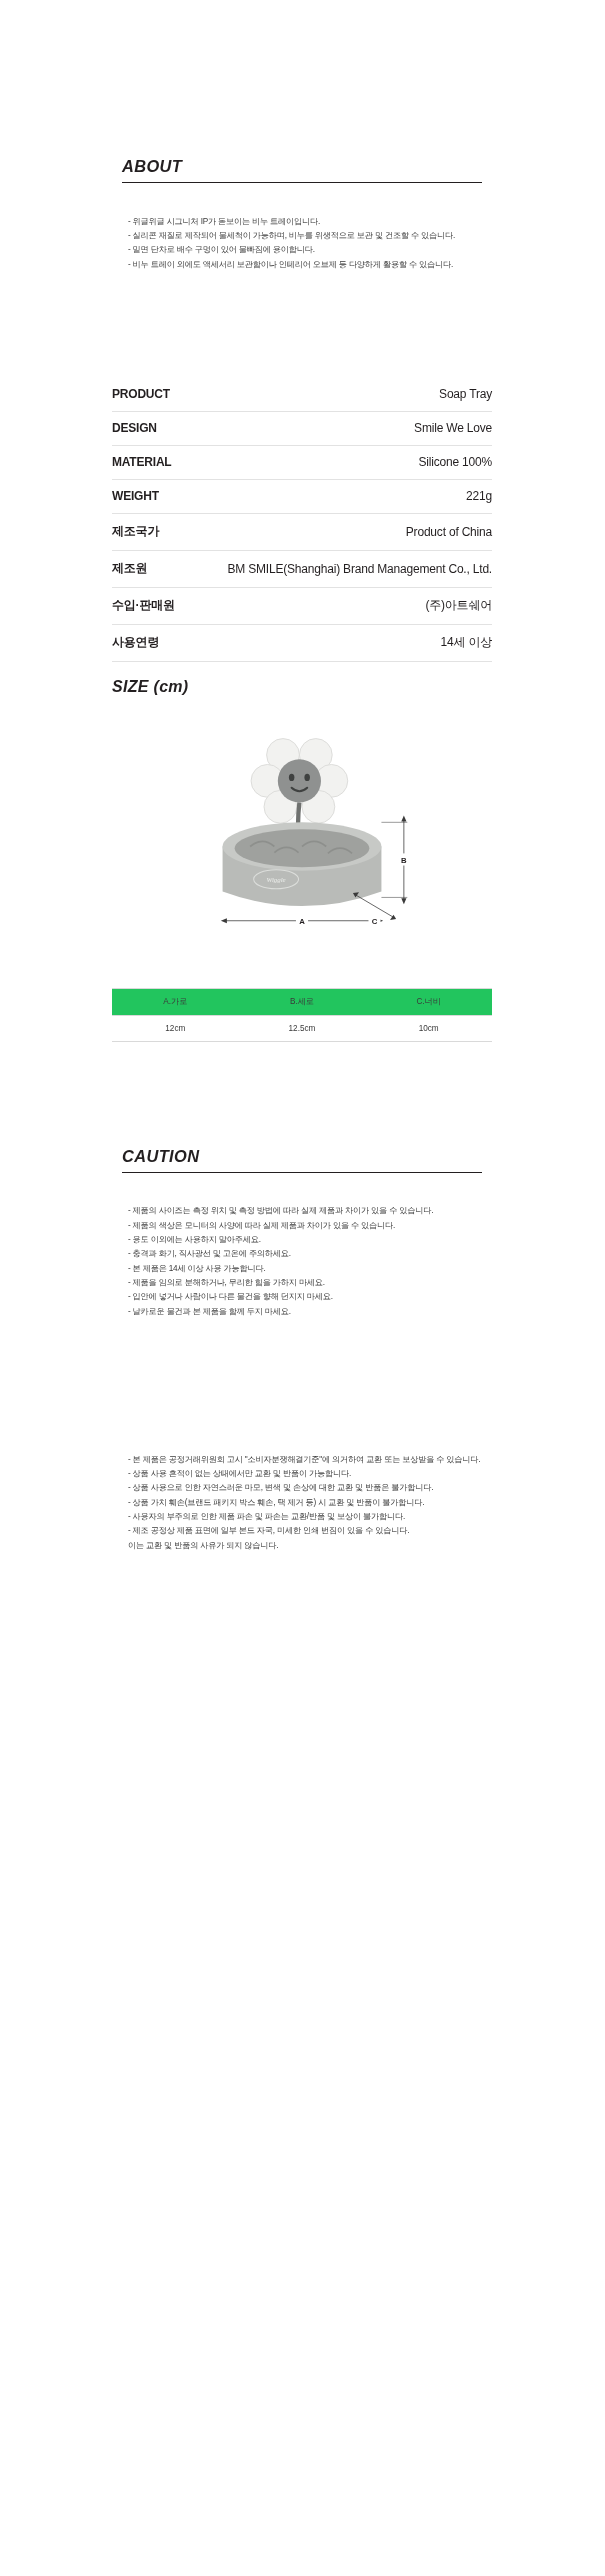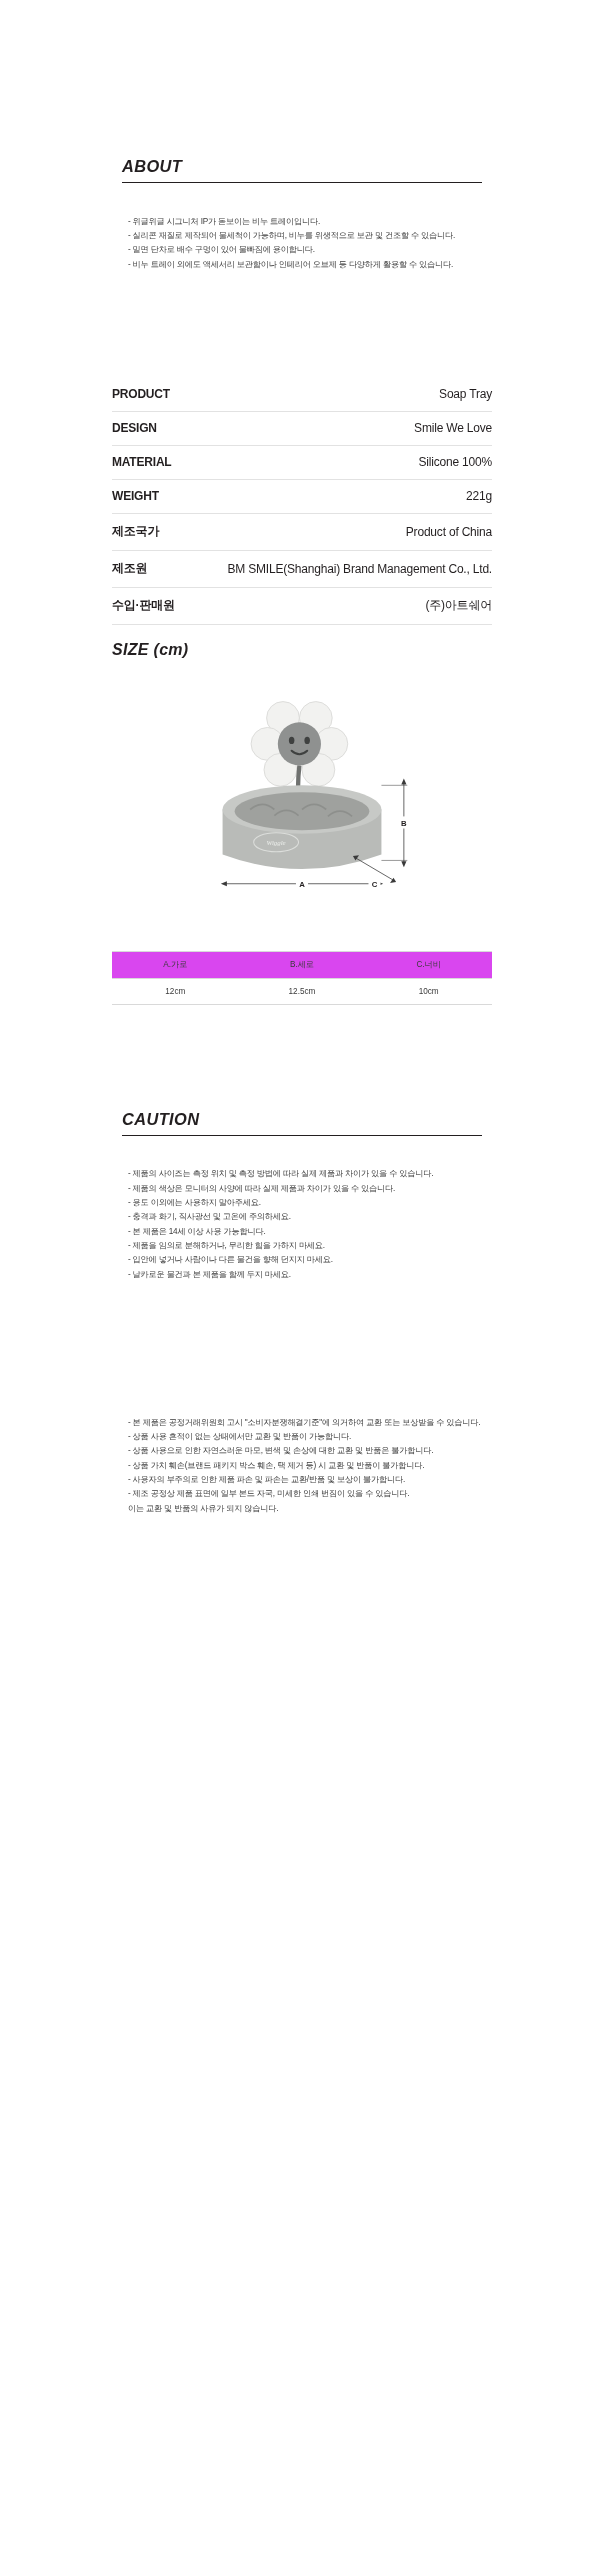--- a/index.html
+++ b/index.html
@@ -110,21 +110,21 @@
   table.size th, table.size td {
     font-size: 8.2px;
     text-align: center;
     padding: 7.8px 0;
     font-weight: normal;
     color: #3a3a3a;
   }
   table.size thead th {
     border-top: 0.9px solid #d9d9d9;
     border-bottom: 0.9px solid #d9d9d9;
-    background: #d946ef;
+    background: #22c55e;
   }
   table.size tbody td {
     border-bottom: 0.9px solid #d9d9d9;
   }
 
   .caution-block { padding-top: 95px; }
   .returns-block { padding-top: 86px; padding-bottom: 173px; }
 </style>
 </head>
 <body>
@@ -166,20 +166,24 @@
           <td class="k">제조국가</td>
           <td class="v">Product of China</td>
         </tr>
         <tr>
           <td class="k">제조원</td>
           <td class="v">BM SMILE(Shanghai) Brand Management Co., Ltd.</td>
         </tr>
         <tr>
           <td class="k">수입·판매원</td>
           <td class="v">(주)아트쉐어</td>
+        </tr>
+        <tr>
+          <td class="k">사용연령</td>
+          <td class="v">14세 이상</td>
         </tr>
       </tbody>
     </table>
 
     <div class="size-label">SIZE (cm)</div>
 
     <div class="img-area">
       <svg class="prod-svg" width="346" height="259" viewBox="0 0 400 300">
 
         <g fill="#f2f2f0" stroke="#d9d9d6" stroke-width="1">

